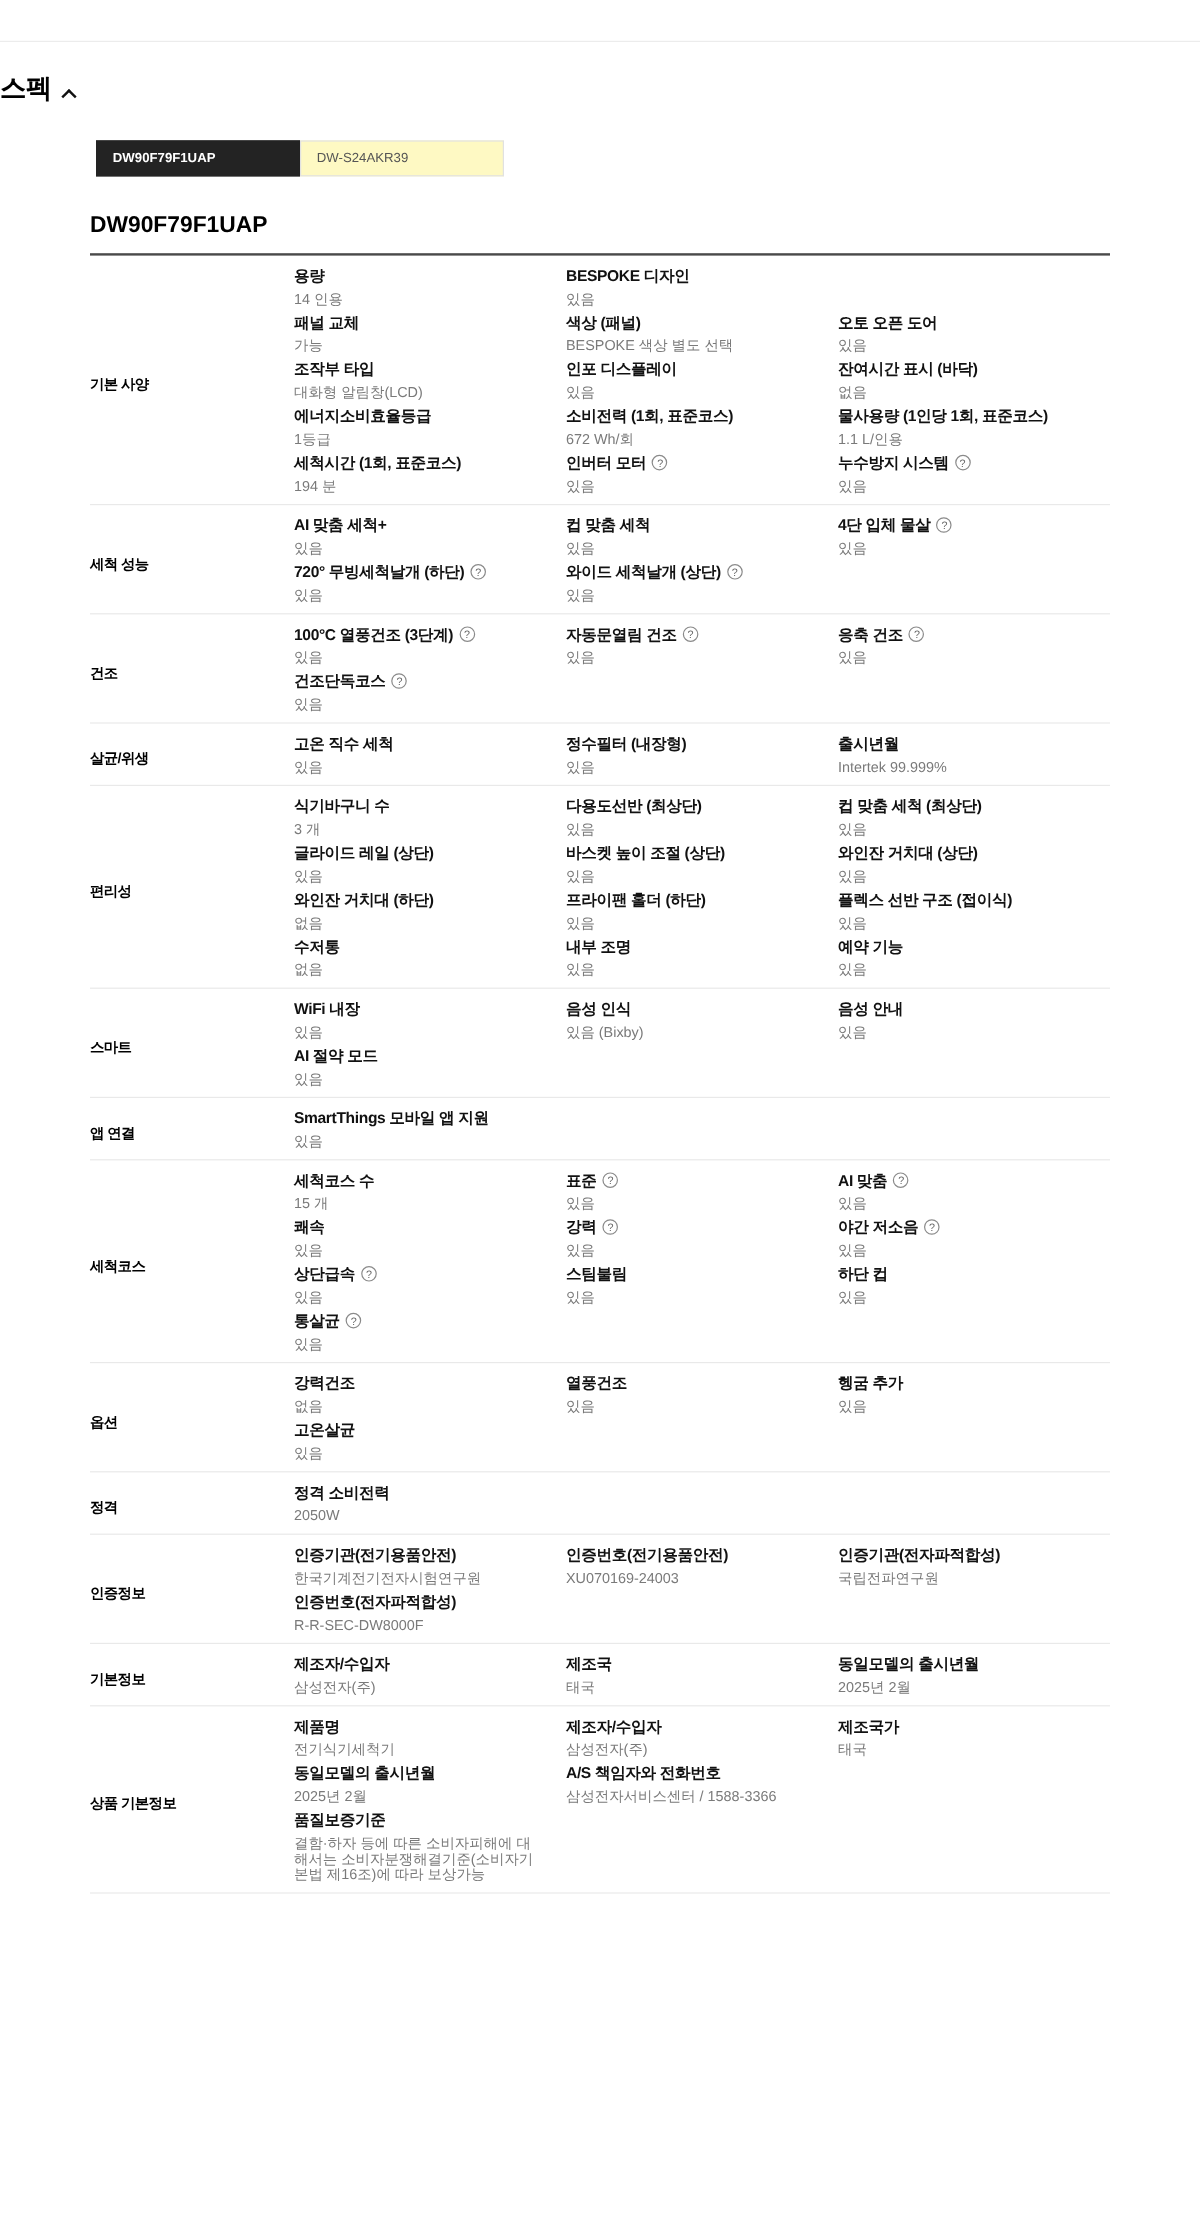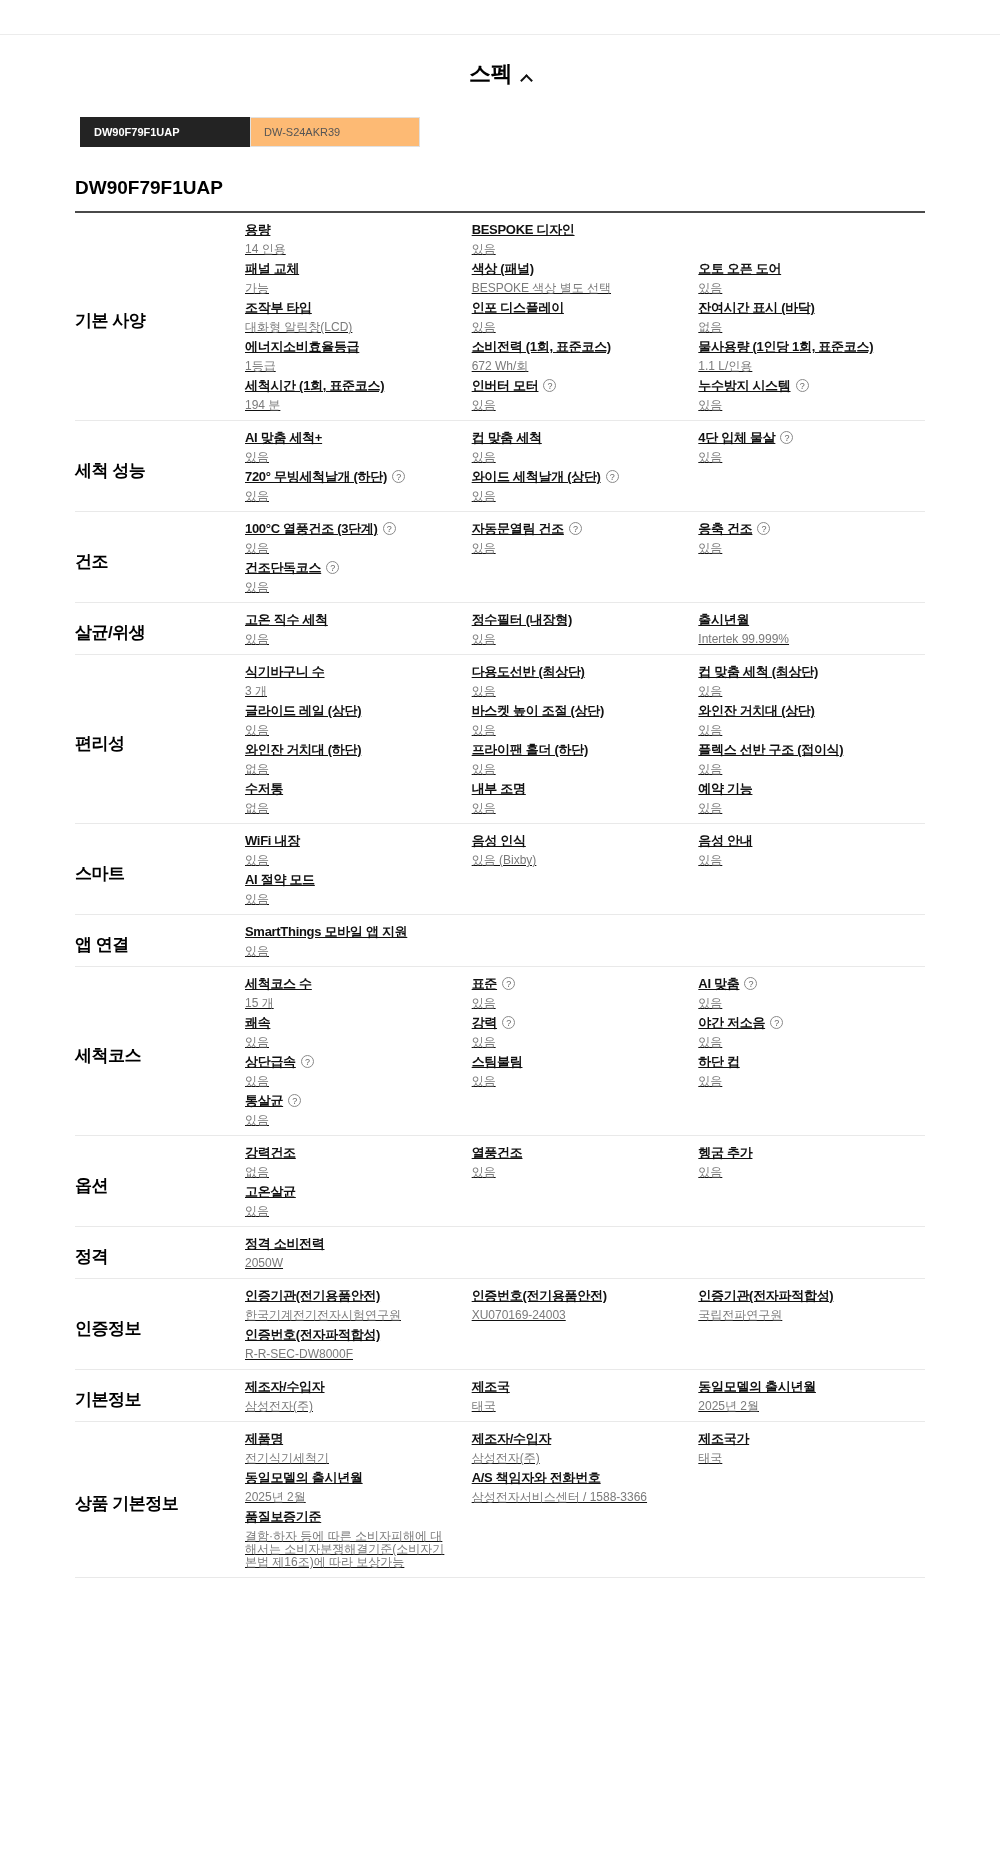--- a/index.html
+++ b/index.html
@@ -3,42 +3,42 @@
 <meta charset="utf-8">
 <style>
   * { box-sizing: border-box; }
   html,body { margin:0; padding:0; }
   body {
     width:1000px; min-height:1865px; background:#ffffff;
     font-family:"Liberation Sans","DejaVu Sans",sans-serif; color:#111;
   }
   .top-line { height:35px; border-bottom:1px solid #ececec; }
 
-  .title-row { text-align:center; padding:24px 0 20px 0; }
+  .title-row { text-align:left; padding:24px 0 20px 0; }
   .page-title { font-size:22px; font-weight:bold; color:#000; letter-spacing:-0.5px; }
   .chev-up {
     display:inline-block; width:9px; height:9px;
     border-top:2px solid #111; border-right:2px solid #111;
     transform:rotate(-45deg); margin-left:10px; position:relative; top:4px;
   }
 
   .tabs { display:flex; margin-left:80px; margin-top:8px; }
   .tab {
     width:170px; height:30px; font-size:11px; text-align:left; padding:0 8px 0 13px;
-    border:1px solid #e1e1e1; background:#fdba74; color:#555; cursor:pointer;
+    border:1px solid #e1e1e1; background:#fef9c3; color:#555; cursor:pointer;
     font-family:inherit; line-height:28px; overflow:hidden; white-space:nowrap;
   }
   .tab.selected { background:#232323; color:#fff; border-color:#232323; font-weight:bold; }
 
   .model-heading { margin:30px 0 12px 75px; font-size:19px; font-weight:bold; color:#000; }
 
   .spec-table { width:850px; margin-left:75px; border-top:2px solid #4a4a4a; }
   .sec { display:flex; align-items:center; border-bottom:1px solid #e9e9e9; padding:10px 0 2px 0; }
-  .cat { width:170px; font-size:17px; font-weight:bold; color:#000; letter-spacing:-0.5px; flex-shrink:0; }
-  .secbody { flex:1; min-width:0;text-decoration:underline; }
+  .cat { width:170px; font-size:12px; font-weight:bold; color:#000; letter-spacing:-0.5px; flex-shrink:0; }
+  .secbody { flex:1; min-width:0; }
   .specrow { display:flex; flex-wrap:wrap; }
   .item { width:33.333%; padding-right:18px; margin-bottom:6px; }
   .lbl { font-size:13px; font-weight:bold; color:#111; line-height:14px; letter-spacing:-0.3px; }
   .val { font-size:12px; color:#7a7a7a; margin-top:6px; line-height:13px; }
   .val .kc-ic { margin-right:4px; position:relative; top:2px; }
   .info {
     display:inline-block; width:13px; height:13px; border:1px solid #8a8a8a; border-radius:50%;
     color:#666; font-size:9px; line-height:12px; text-align:center; font-weight:normal;
     margin-left:5px; vertical-align:1px; cursor:pointer;
   }

